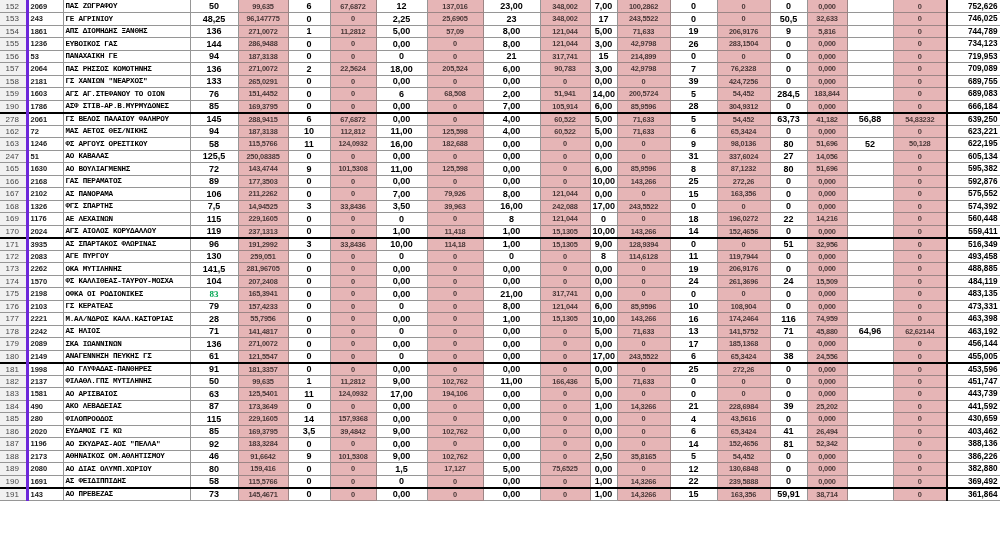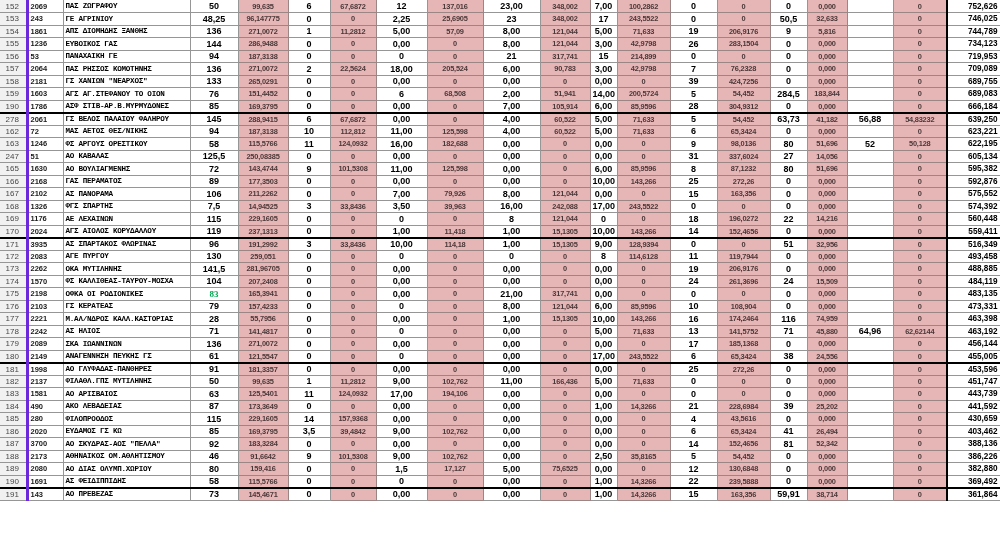--- a/index.html
+++ b/index.html
@@ -817,21 +817,21 @@
         <td class="w">6</td>
         <td class="p">65,3424</td>
         <td class="w">41</td>
         <td class="p">26,494</td>
         <td class="w"></td>
         <td class="p">0</td>
         <td class="t">403,462</td>
       </tr>
       <tr>
         <td class="rownum">187</td>
-        <td class="id">3700</td>
+        <td class="id">1196</td>
         <td class="name">ΑΟ ΣΚΥΔΡΑΣ-ΑΟΣ "ΠΕΛΛΑ"</td>
         <td class="w">92</td>
         <td class="p">183,3284</td>
         <td class="w">0</td>
         <td class="p">0</td>
         <td class="w">0,00</td>
         <td class="p">0</td>
         <td class="w">0,00</td>
         <td class="p">0</td>
         <td class="w">0,00</td>

